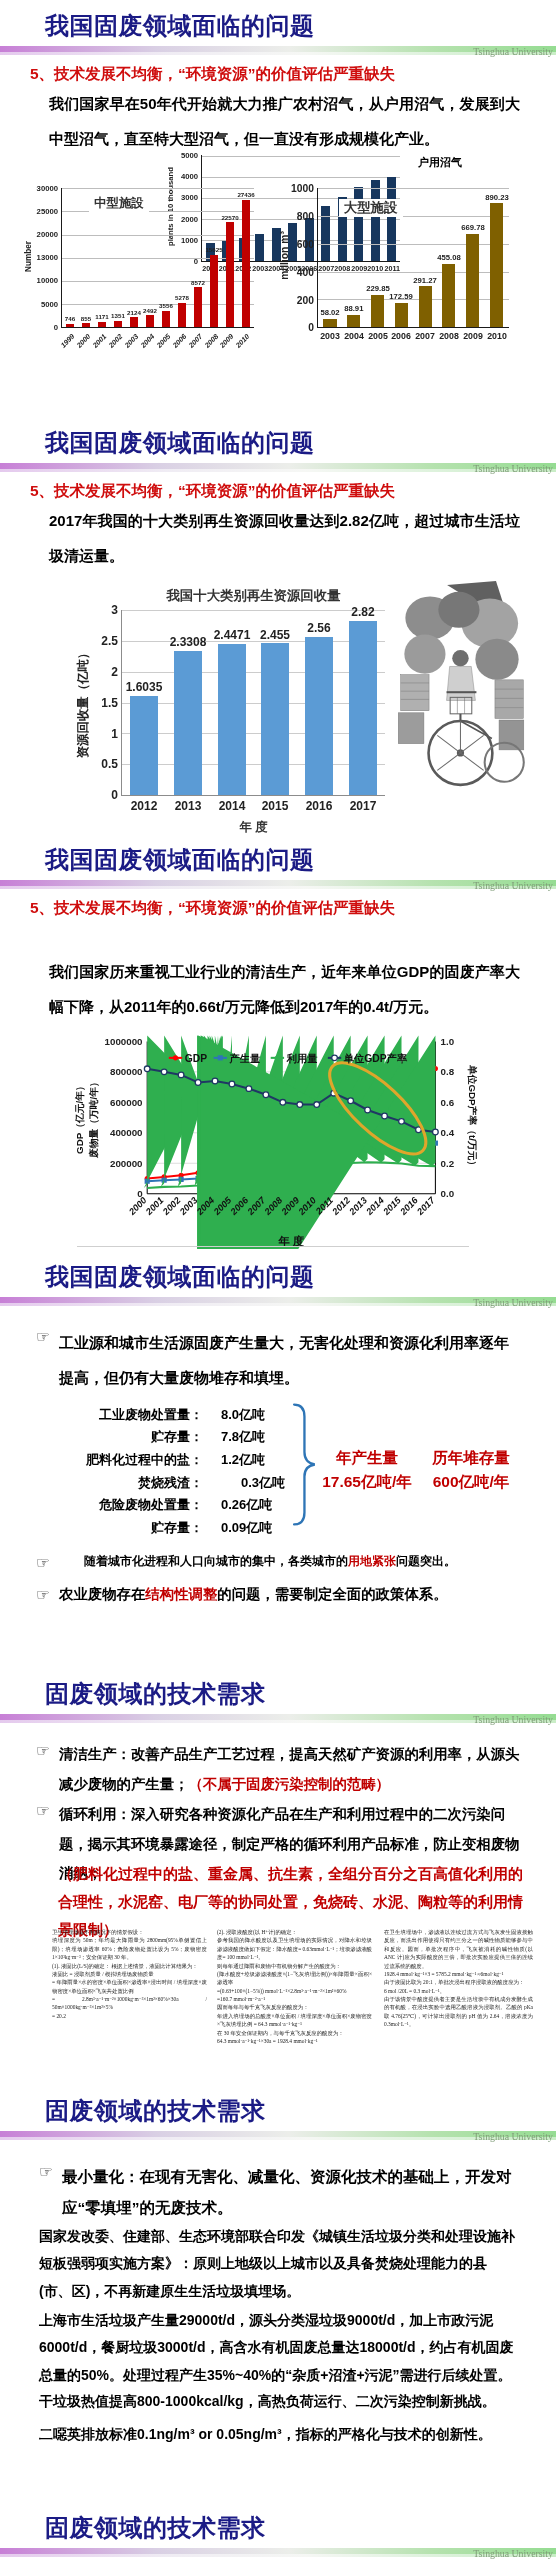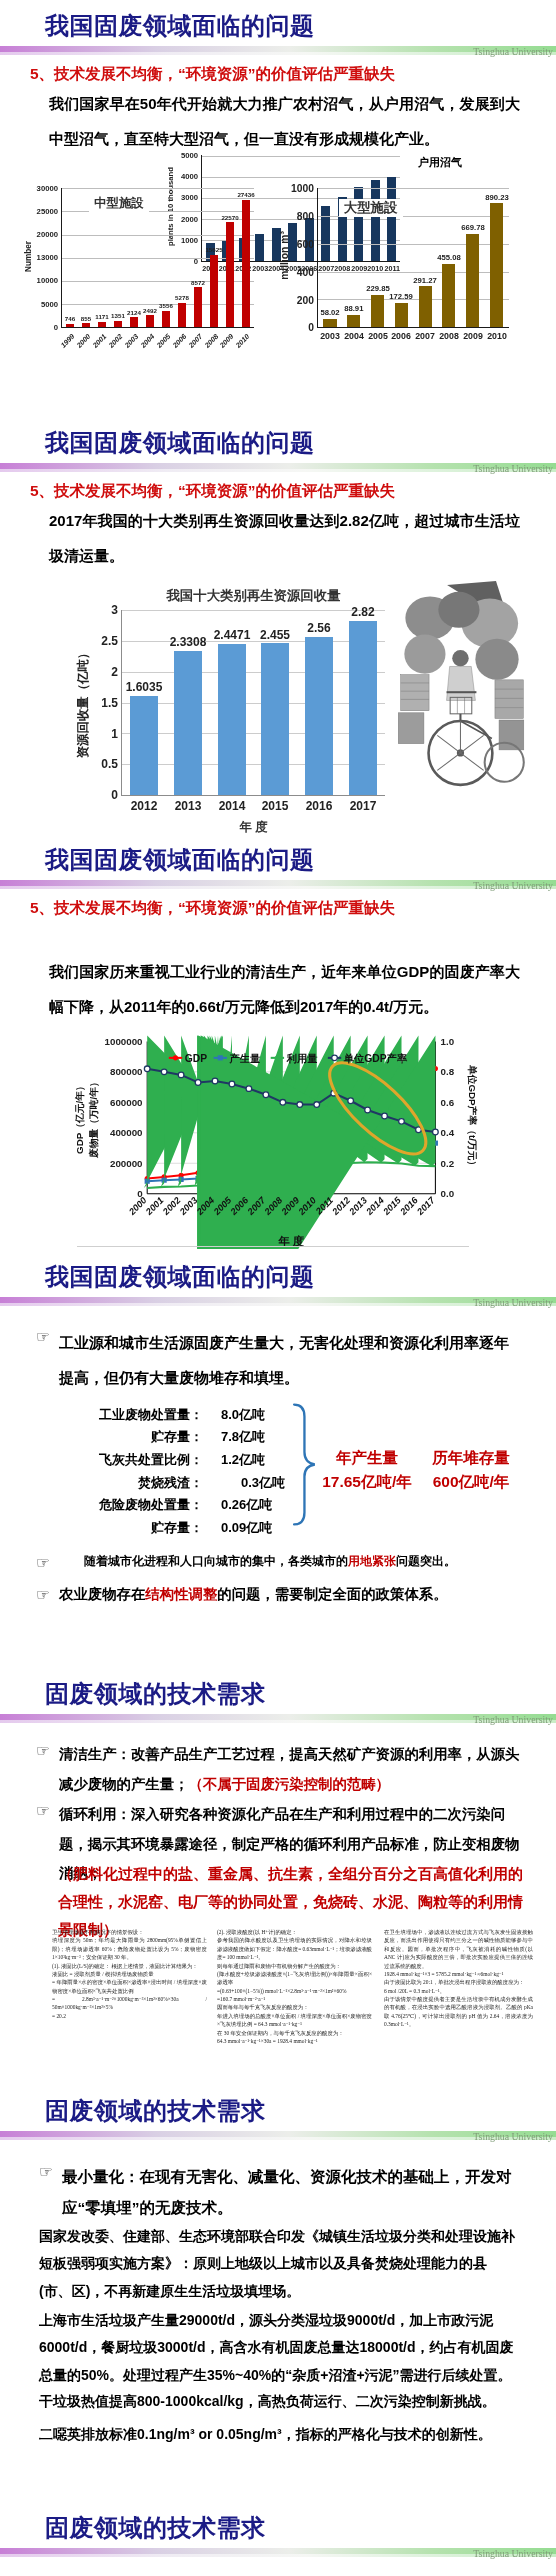--- a/index.html
+++ b/index.html
@@ -402,21 +402,21 @@
   <div class="band"></div>
   <div class="band2"></div>
   <div class="brand">Tsinghua University</div>
   <div class="hand" style="left:36px;top:77px;">☞</div>
   <div class="btxt" style="left:59px;top:75px;width:464px;font-size:15px;line-height:2.3;">工业源和城市生活源固废产生量大，无害化处理和资源化利用率逐年提高，但仍有大量废物堆存和填埋。</div>
 
   <div class="btxt" style="left:77px;top:155px;width:126px;text-align:right;font-size:13px;">工业废物处置量：</div>
   <div class="btxt" style="left:221px;top:155px;font-size:13px;">8.0亿吨</div>
   <div class="btxt" style="left:77px;top:177px;width:126px;text-align:right;font-size:13px;">贮存量：</div>
   <div class="btxt" style="left:221px;top:177px;font-size:13px;">7.8亿吨</div>
-  <div class="btxt" style="left:77px;top:200px;width:126px;text-align:right;font-size:13px;">飞灰共处置比例：</div>
+  <div class="btxt" style="left:77px;top:200px;width:126px;text-align:right;font-size:13px;">肥料化过程中的盐：</div>
   <div class="btxt" style="left:221px;top:200px;font-size:13px;">1.2亿吨</div>
   <div class="btxt" style="left:77px;top:223px;width:126px;text-align:right;font-size:13px;">焚烧残渣：</div>
   <div class="btxt" style="left:221px;top:223px;font-size:13px;margin-left:20px;">0.3亿吨</div>
   <div class="btxt" style="left:77px;top:245px;width:126px;text-align:right;font-size:13px;">危险废物处置量：</div>
   <div class="btxt" style="left:221px;top:245px;font-size:13px;">0.26亿吨</div>
   <div class="btxt" style="left:77px;top:268px;width:126px;text-align:right;font-size:13px;">贮存量：</div>
   <div class="btxt" style="left:221px;top:268px;font-size:13px;">0.09亿吨</div>
 
   <svg class="a" style="left:291px;top:152px;" width="30" height="123" viewBox="0 0 58 238">
     <path d="M6,3 Q26,3 26,26 L26,95 Q26,116 46,119 Q26,122 26,142 L26,212 Q26,235 6,235" fill="none" stroke="#2E75B6" stroke-width="4.5" stroke-linecap="round"></path>

